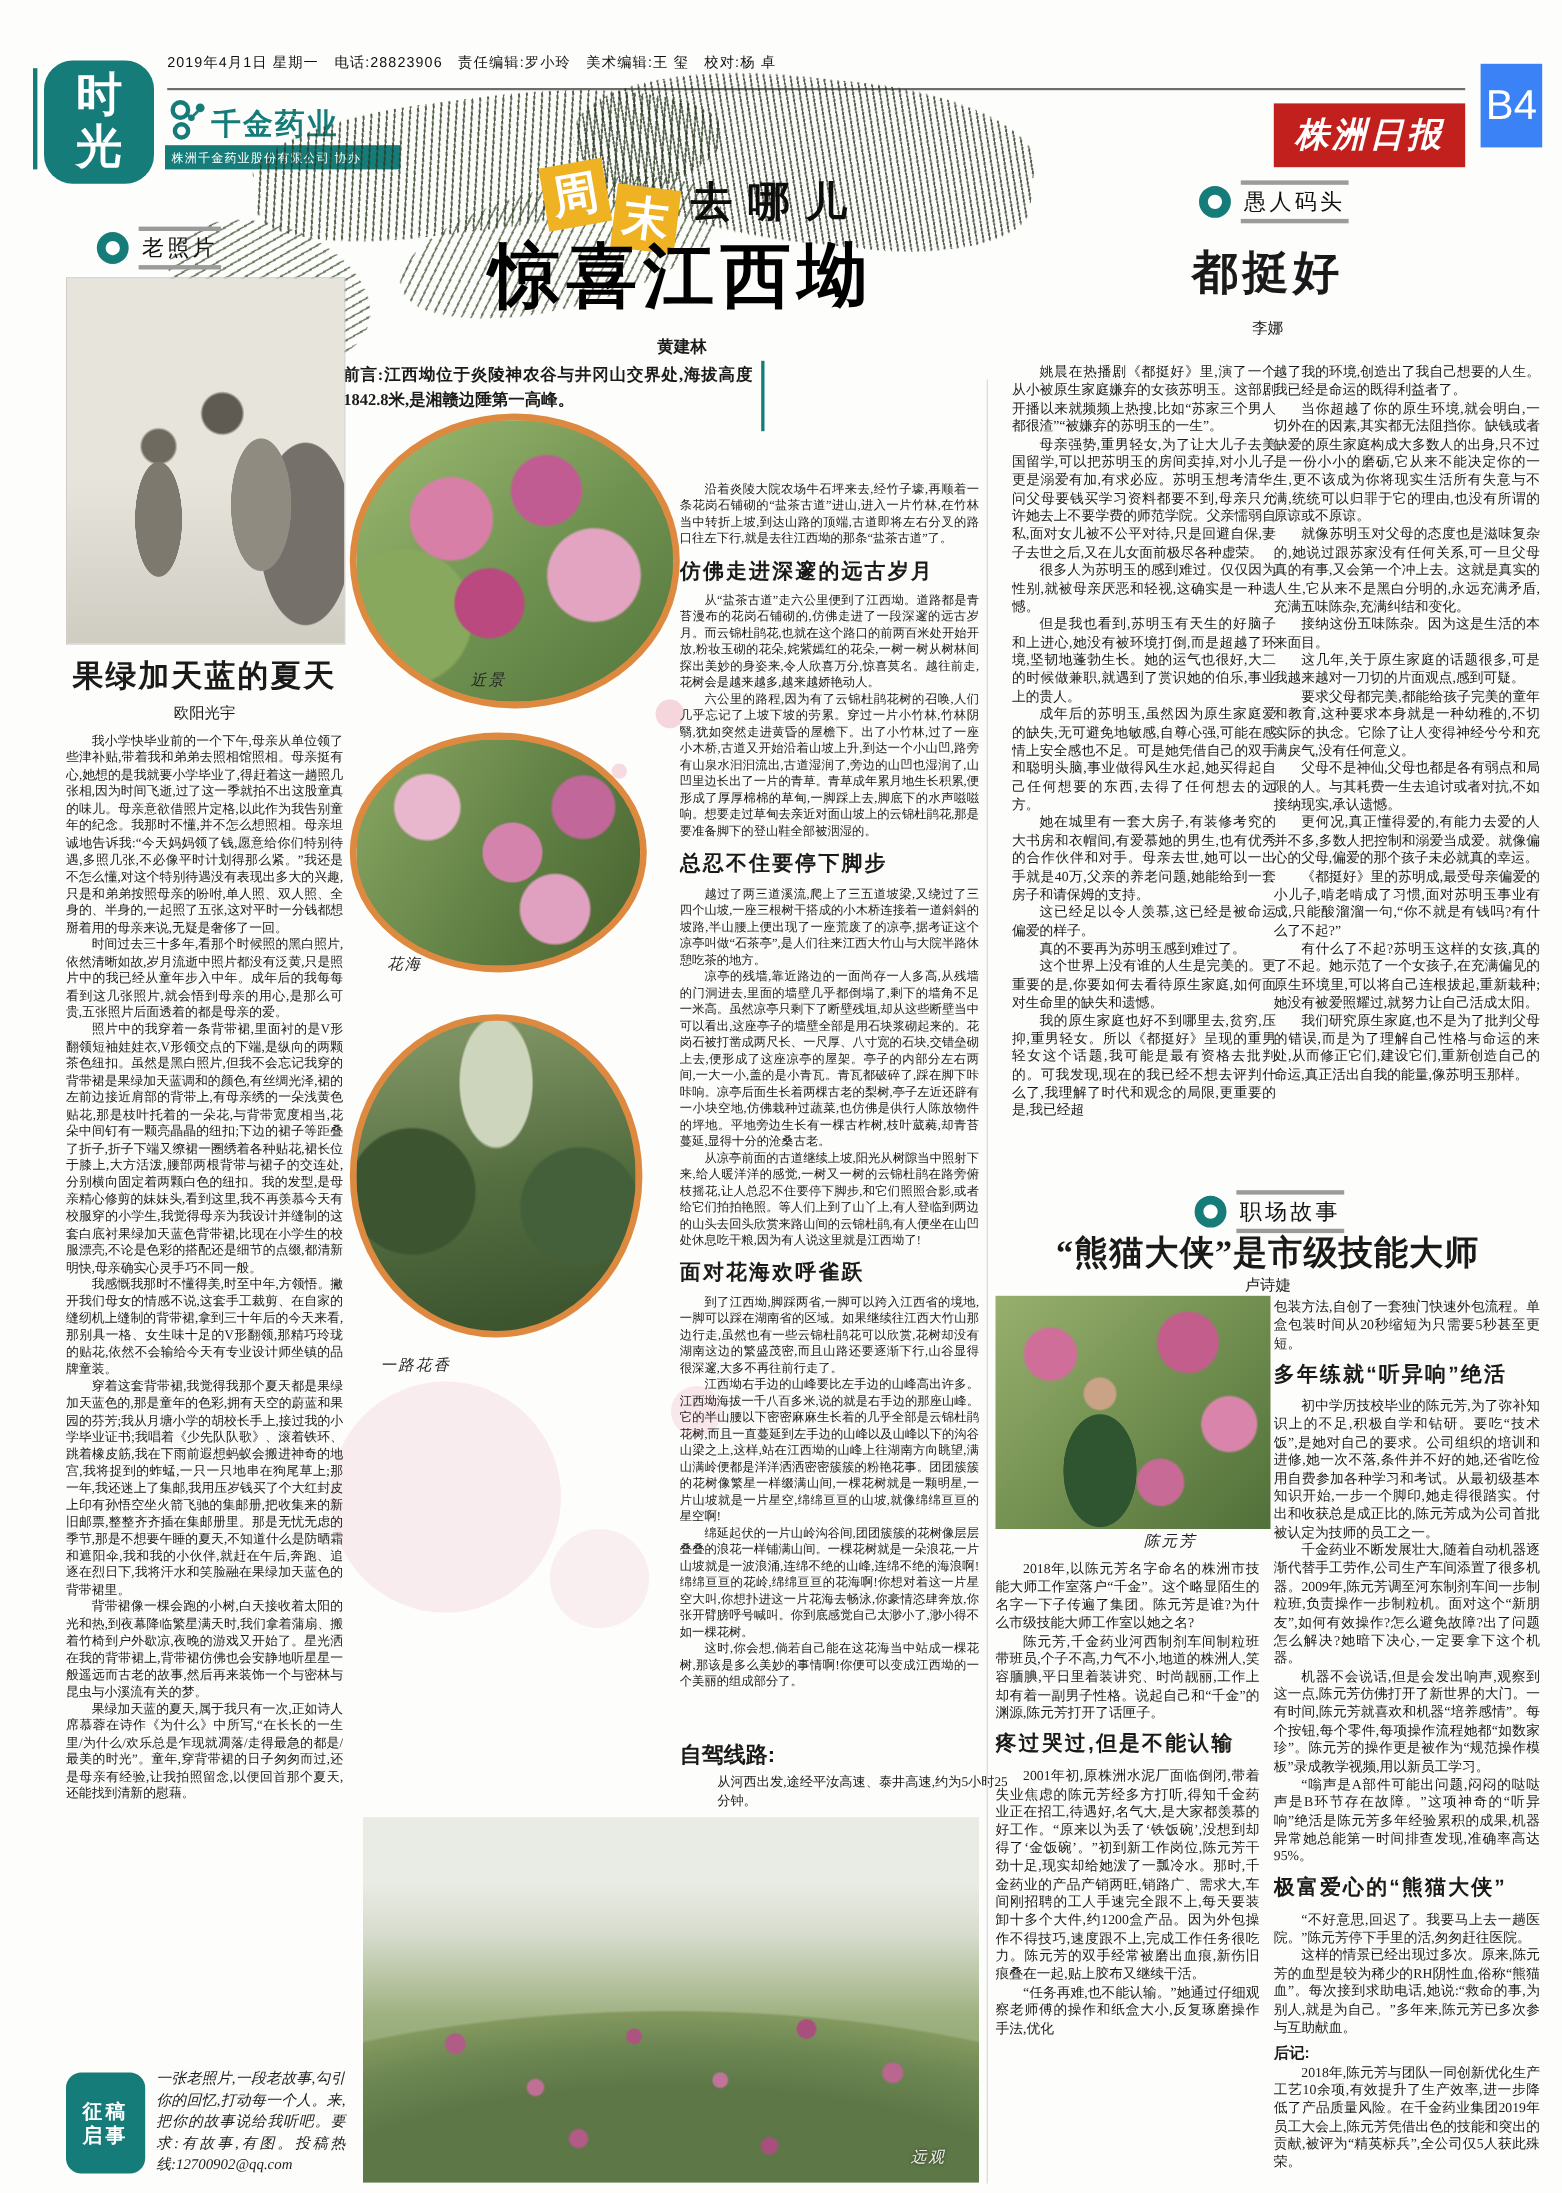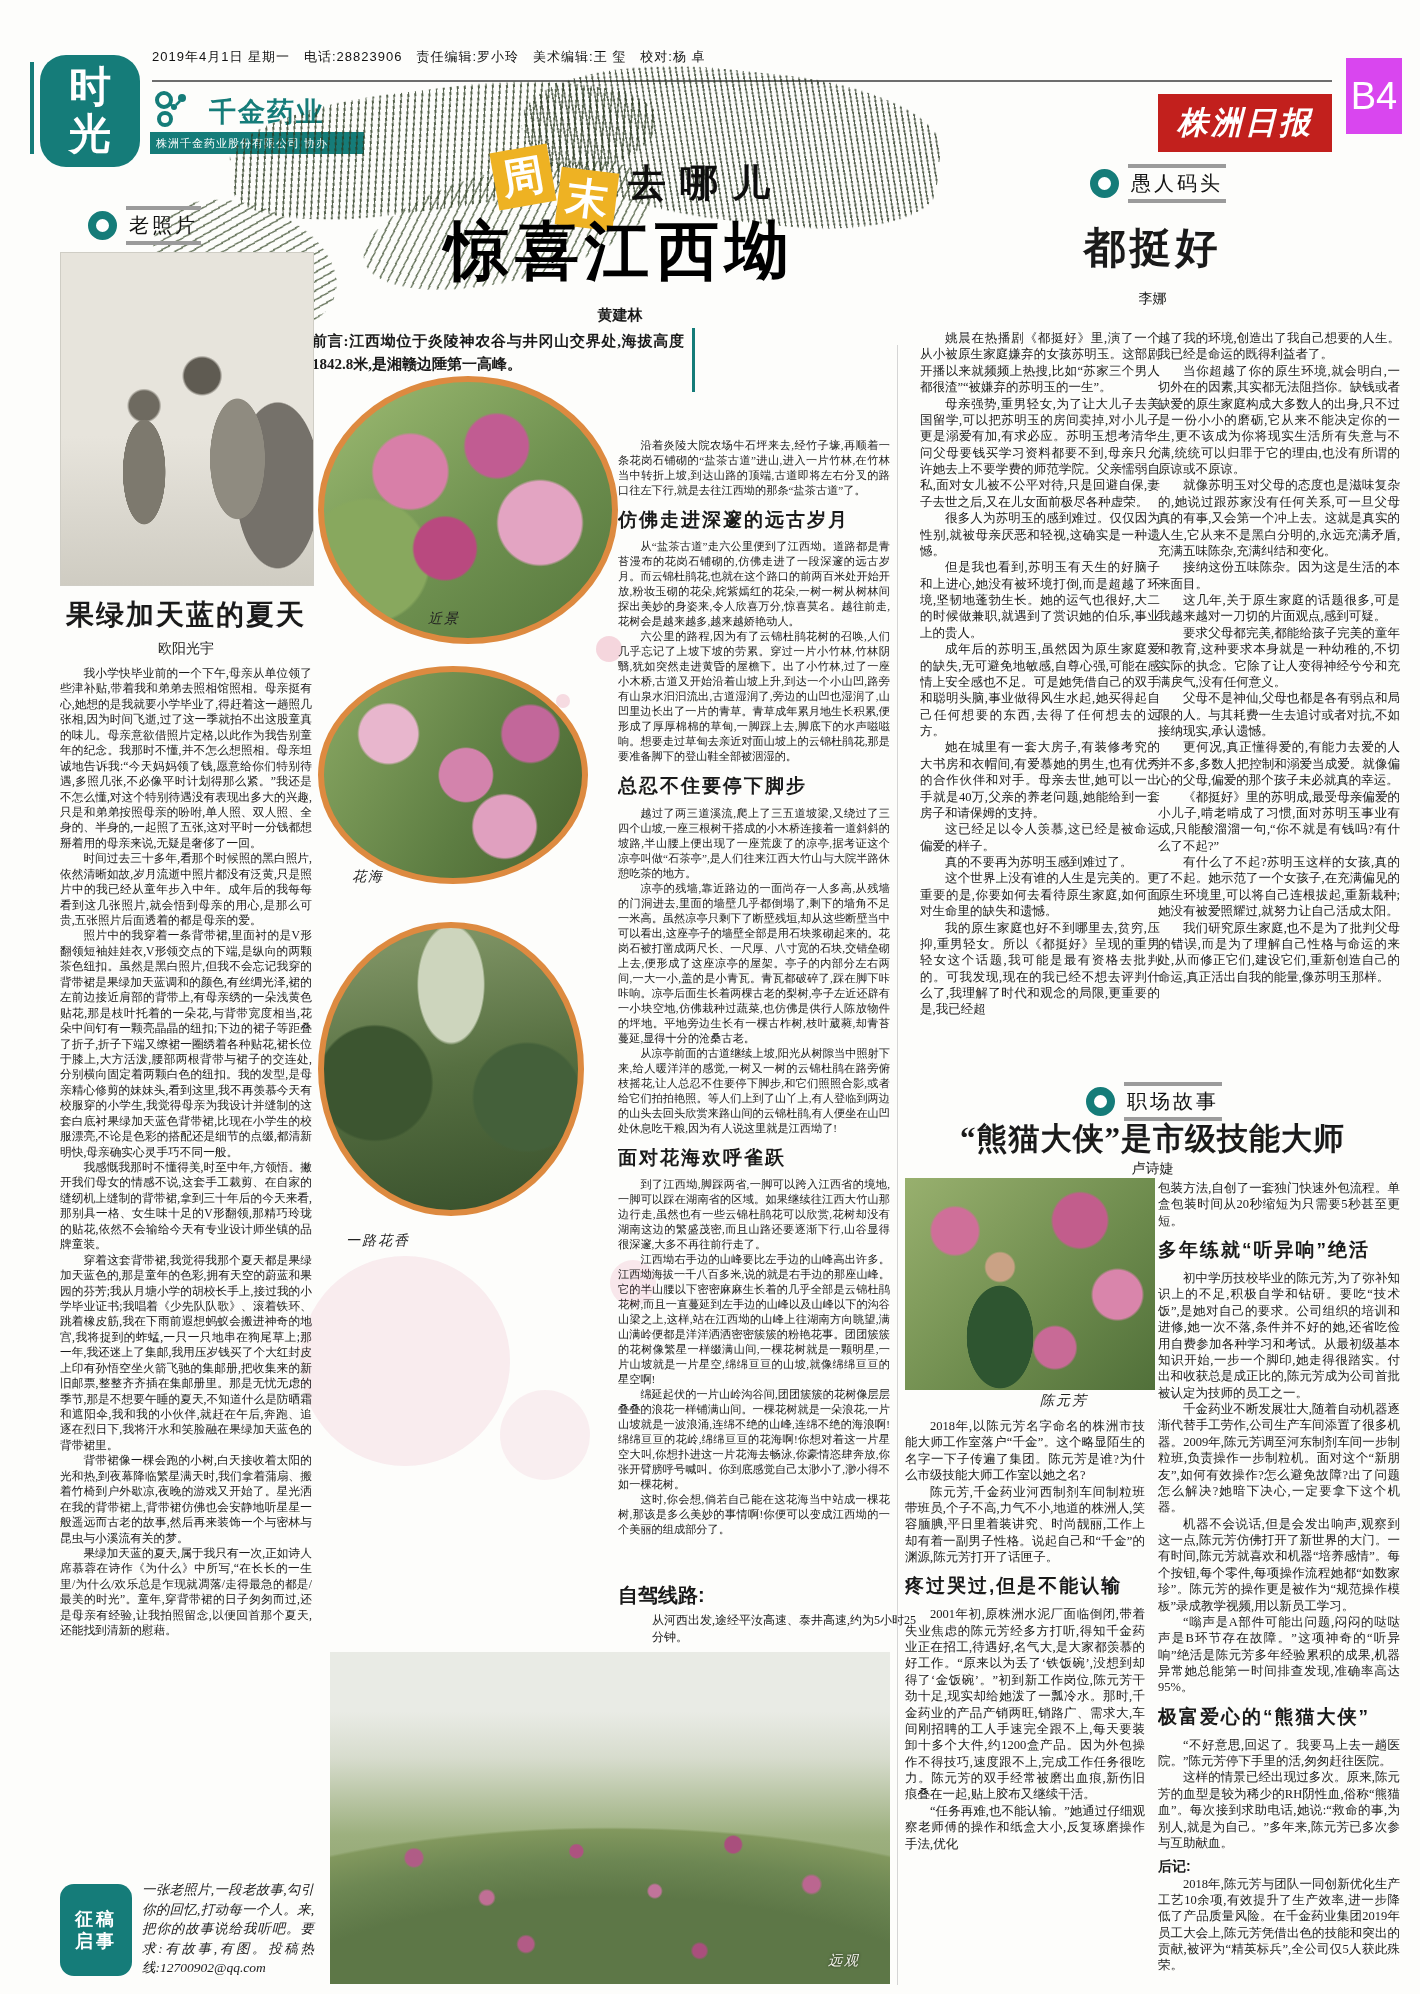--- a/index.html
+++ b/index.html
@@ -11,23 +11,23 @@
   
   #left-edge-bar{left:30px;top:62px;width:4px;height:92px;background:#157c79;}
   #shiguang{left:40px;top:55px;width:100px;height:112px;background:#157c79;border-radius:26px;
             display:flex;flex-direction:column;align-items:center;justify-content:center;gap:0;}
   #shiguang span{color:#fff;font-size:42px;line-height:1.12;font-family:"Liberation Serif",serif;font-weight:bold;}
   #dateline{left:152px;top:48px;font-size:13px;letter-spacing:1px;color:#111;text-align:right;}
   #top-rule{left:152px;top:80px;width:1180px;height:2px;background:#6d6d6d;}
   #paper-badge{left:1158px;top:94px;width:174px;height:58px;background:#c2201d;color:#fff;
                display:flex;align-items:center;justify-content:center;font-size:31px;font-style:italic;
                font-weight:bold;letter-spacing:3px;}
-  #page-badge{left:1346px;top:58px;width:56px;height:76px;background:#d946ef;color:#fff;
+  #page-badge{left:1346px;top:58px;width:56px;height:76px;background:#3b82f6;color:#fff;
               display:flex;align-items:center;justify-content:center;font-size:38px;}
-  #qianjin{left:152px;top:90px;display:flex;align-items:center;gap:17px;}
+  #qianjin{left:152px;top:90px;display:flex;align-items:center;gap:0;}
   #qianjin .brand{font-size:27px;font-weight:bold;color:#157c79;letter-spacing:2px;}
   #qianjin-bar{left:150px;top:132px;width:208px;height:22px;background:#157c79;color:#fff;
                font-size:11px;display:flex;align-items:center;padding-left:6px;letter-spacing:1px;}
 
   
   .pine{position:absolute;opacity:.85;background:
         repeating-linear-gradient(100deg,rgba(42,58,32,.95) 0 1.5px,rgba(255,255,255,0) 1.5px 7px);
         filter:blur(.4px);}
   .pine.b2{background:repeating-linear-gradient(75deg,rgba(34,48,26,.9) 0 1.5px,rgba(255,255,255,0) 1.5px 6px);}
   .pine.b3{background:repeating-linear-gradient(130deg,rgba(52,70,38,.85) 0 1.5px,rgba(255,255,255,0) 1.5px 8px);}

